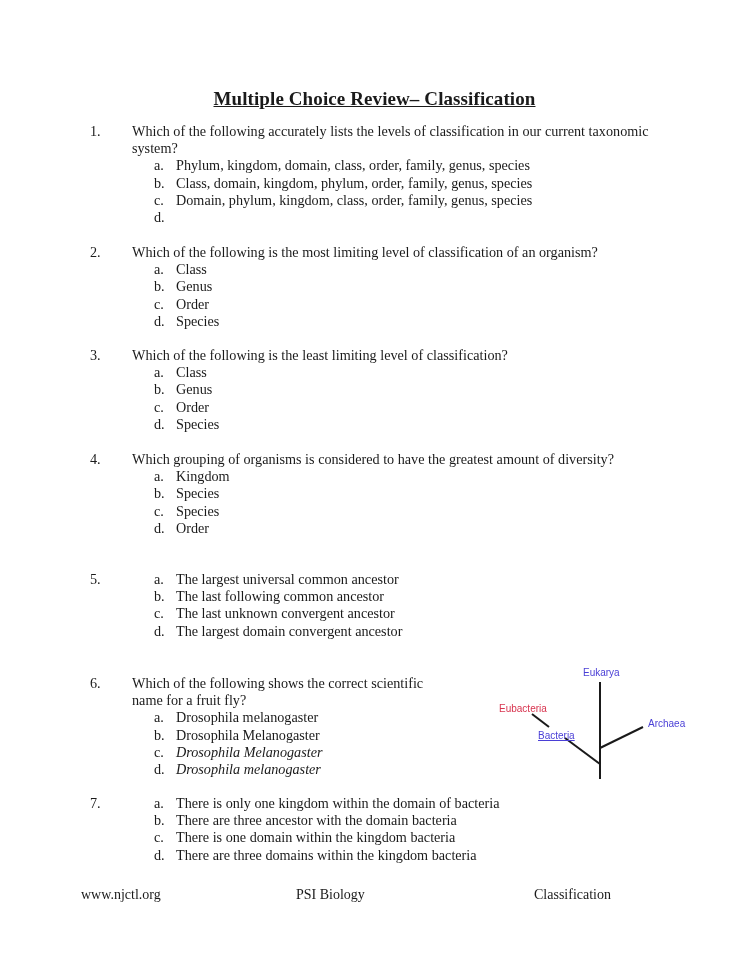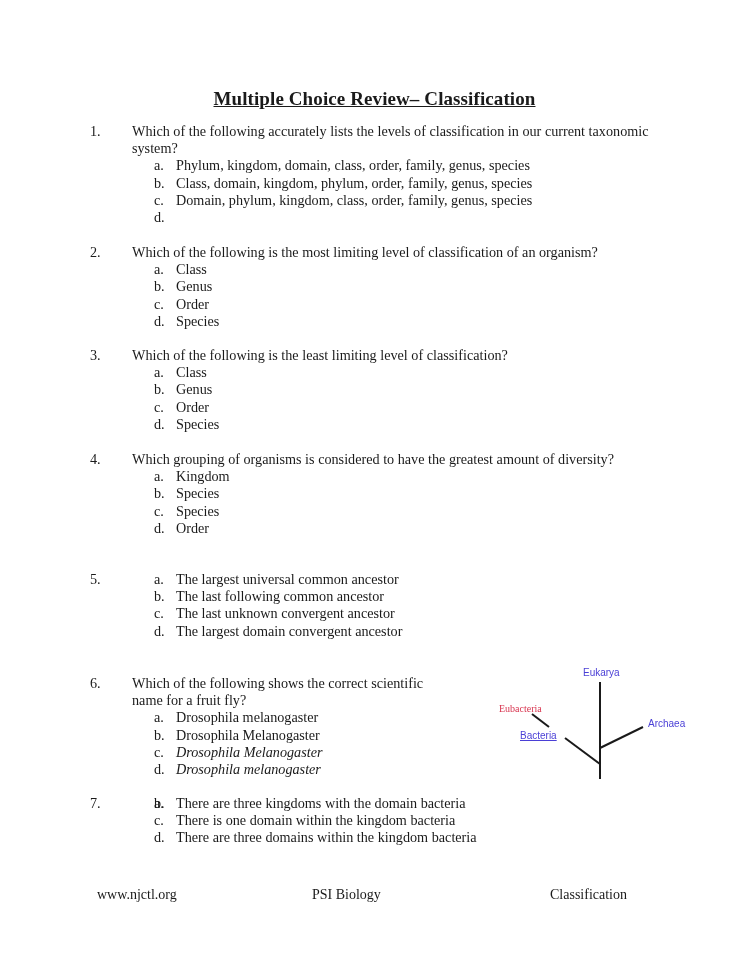--- a/index.html
+++ b/index.html
@@ -24,21 +24,21 @@
   .italic { font-style: italic; }
   .q6 { width: 345px; }
 
   .tree { position: absolute; left: 480px; top: 660px; width: 240px; height: 125px; }
   .tree svg { width: 240px; height: 125px; }
   .lbl { position: absolute; font-family: "Liberation Sans", "DejaVu Sans", sans-serif; font-size: 10px; }
   .lbl-blue { color: #4a3fd6; }
   .lbl-red { color: #d8344f; }
 
   .footer { position: absolute; top: 887px; left: 0; width: 749px; font-size: 14px; }
-  .footer span { position: absolute; top: 0; margin-left: 16px; }
+  .footer span { position: absolute; top: 0; }
 </style>
 </head>
 <body>
 
 <div class="page">
 
   <div class="title">Multiple Choice Review– Classification</div>
 
   <div class="q" style="top:123px;">
     <div class="q-row">
@@ -124,32 +124,32 @@
         <line x1="120" y1="22" x2="120" y2="119"></line>
 
         <line x1="120" y1="88" x2="163" y2="67"></line>
 
         <line x1="85" y1="78" x2="120" y2="104"></line>
 
         <line x1="52" y1="54" x2="69" y2="67"></line>
       </g>
     </svg>
     <span class="lbl lbl-blue" style="left:103px; top:7px;">Eukarya</span>
-    <span class="lbl lbl-red" style="left:19px; top:43px;font-family:Liberation Serif, serif;">Eubacteria</span>
+    <span class="lbl lbl-red" style="left:19px; top:43px;">Eubacteria</span>
     <span class="lbl lbl-blue" style="left:168px; top:58px;">Archaea</span>
-    <span class="lbl lbl-blue" style="left:40px; top:70px;text-decoration:underline;">Bacteria</span>
+    <span class="lbl lbl-blue" style="left:58px; top:70px;text-decoration:underline;">Bacteria</span>
   </div>
 
   <div class="q" style="top:795px;">
     <div class="q-row">
       <span class="q-num" style="left:-21px">7.</span>
     </div>
     <ul class="opts">
-      <li class="opt"><span class="opt-letter">a.</span></li>
-      <li class="opt"><span class="opt-letter">b.</span><span>There are three kingdoms with the domain bacteria</span></li>
+      <li class="opt"><span class="opt-letter">a.</span><span>There is only one kingdom within the domain of bacteria</span></li>
+      <li class="opt"><span class="opt-letter">b.</span><span>There are three ancestor with the domain bacteria</span></li>
       <li class="opt"><span class="opt-letter">c.</span><span>There is one domain within the kingdom bacteria</span></li>
       <li class="opt"><span class="opt-letter">d.</span><span>There are three domains within the kingdom bacteria</span></li>
     </ul>
   </div>
 
   <div class="footer">
     <span style="left:81px;">www.njctl.org</span>
     <span style="left:296px;">PSI Biology</span>
     <span style="left:534px;">Classification</span>
   </div>

